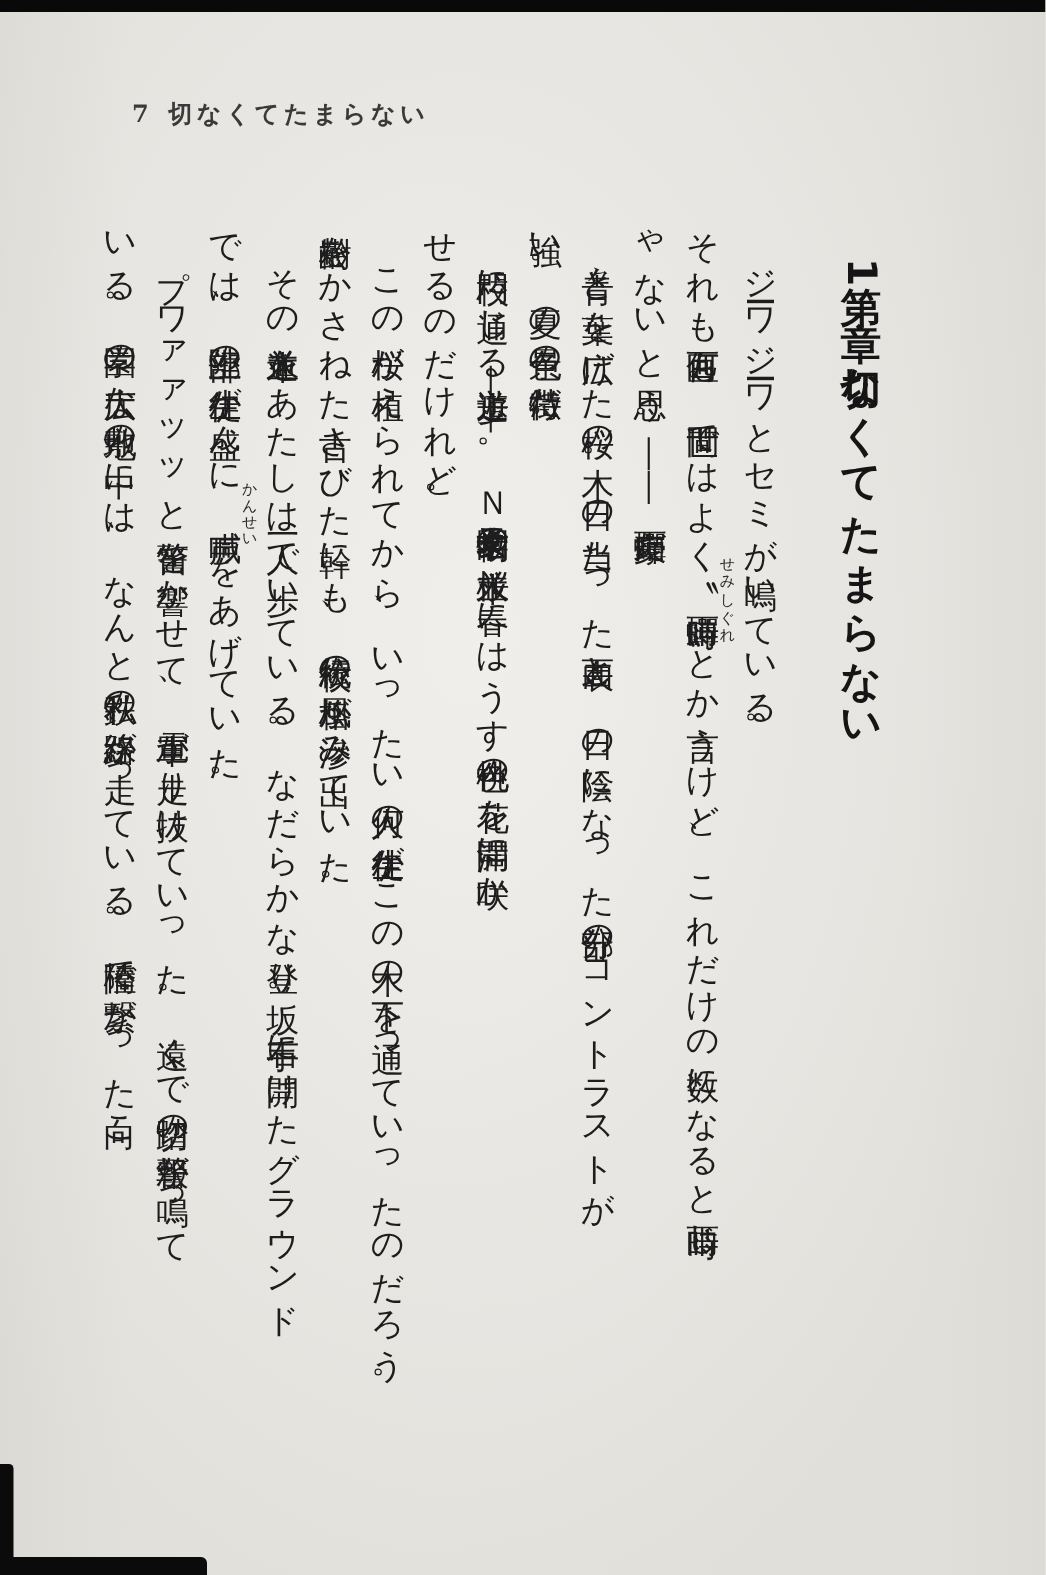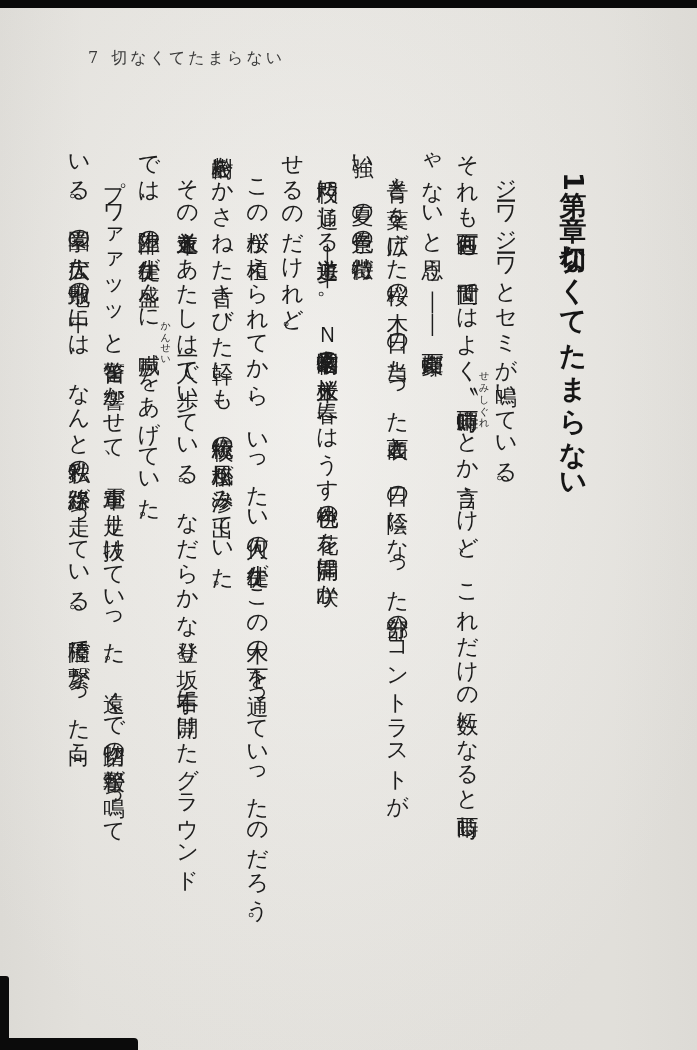--- a/index.html
+++ b/index.html
@@ -29,25 +29,26 @@
     border-radius: 0 3px 0 0;
   }
   .edge-bl-horizontal {
     position: absolute; left: 0; bottom: 0; width: 138px; height: 12px;
     background: #0b0b0b;
     border-radius: 0 4px 0 0;
   }
   
   .running-header {
     position: absolute;
-    left: 88px; top: 48px;
+    left: 88px; top: 66px;
     font-size: 16px;
     letter-spacing: 3px;
     color: #3a3a3a;
     white-space: nowrap;
+    font-weight: bold;
   }
   .running-header .pagenum { margin-right: 10px; }
   
   .content {
     position: absolute;
     top: 140px;
     right: 95px;
     height: 910px;
     writing-mode: vertical-rl;
     -webkit-writing-mode: vertical-rl;

